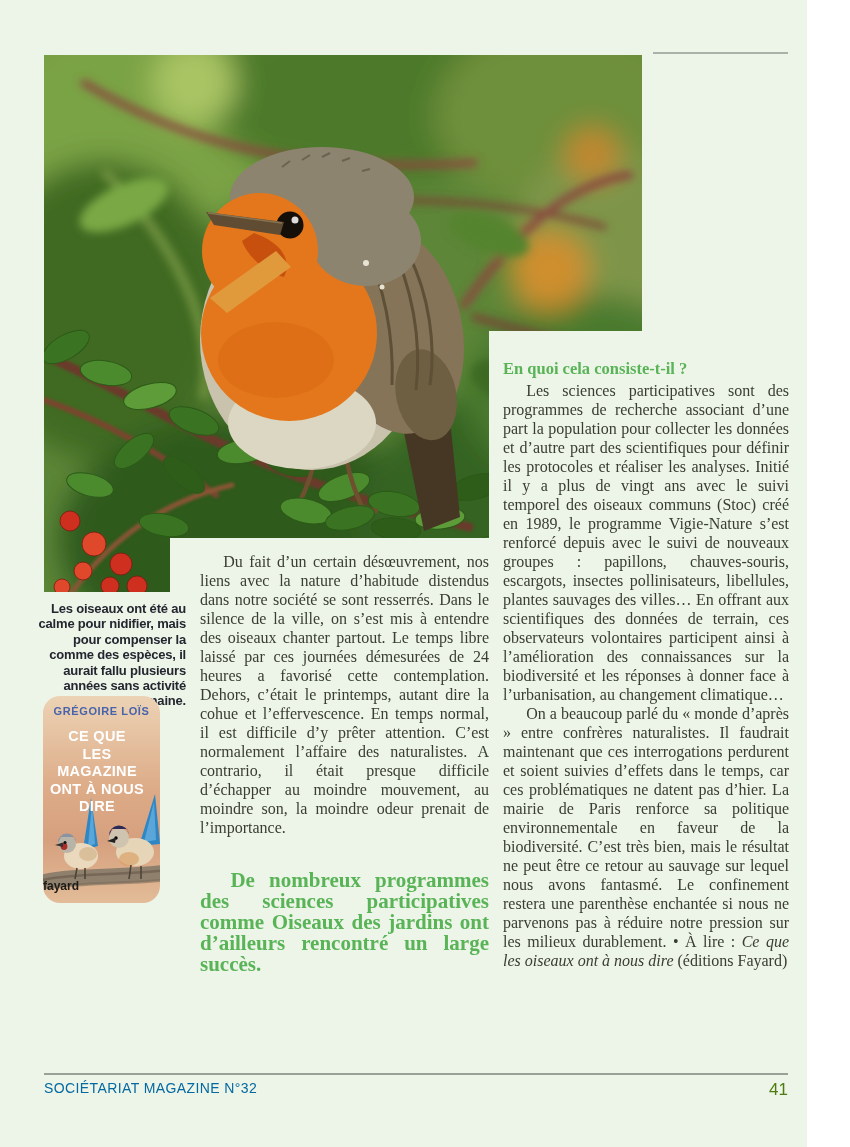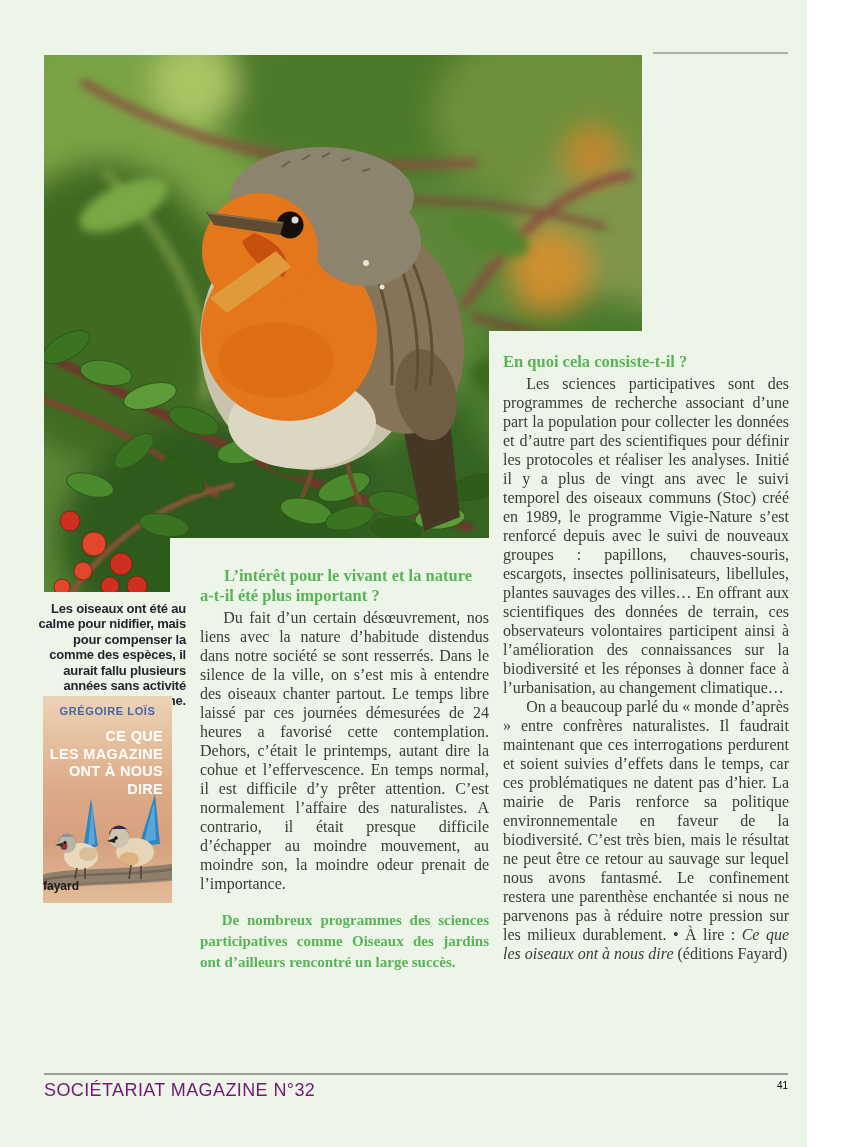--- a/index.html
+++ b/index.html
@@ -8,53 +8,53 @@
   .white-strip{position:absolute;left:807px;top:0;width:43px;height:1147px;background:#ffffff;}
   .top-rule{position:absolute;left:653px;top:52px;width:135px;height:2px;background:#a9b1a8;}
   
   .photo{position:absolute;left:44px;top:55px;width:598px;height:537px;
     clip-path:polygon(0 0,598px 0,598px 276px,445px 276px,445px 483px,126px 483px,126px 537px,0 537px);}
   
   .caption{position:absolute;left:28px;top:601px;width:158px;text-align:right;
     font-family:"Liberation Sans","DejaVu Sans",sans-serif;font-weight:700;
     font-size:13px;line-height:15.4px;color:#23262f;letter-spacing:-0.2px;}
   
-  .book{position:absolute;left:43px;top:696px;width:129px;height:207px;overflow:hidden;
-    background:linear-gradient(180deg,#ecd3b5 0%,#ddab87 45%,#d6a07e 70%,#e3bc98 100%);}
+  .book{position:absolute;left:43px;top:696px;width:117px;height:207px;overflow:hidden;
+    background:linear-gradient(180deg,#ecd3b5 0%,#ddab87 45%,#d6a07e 70%,#e3bc98 100%);border-radius:17px;}
   .book-author{position:absolute;left:0;top:9px;width:100%;text-align:center;
     font-family:"Liberation Sans","DejaVu Sans",sans-serif;font-weight:700;
     font-size:11px;letter-spacing:0.6px;color:#4764ab;}
-  .book-title{position:absolute;right:9px;top:32px;text-align:right;
+  .book-title{position:absolute;right:9px;top:32px;text-align:center;
     font-family:"Liberation Sans","DejaVu Sans",sans-serif;font-weight:700;
     font-size:14.5px;line-height:17.5px;color:#ffffff;letter-spacing:0.3px;}
   .book-birds{position:absolute;left:0;top:92px;width:137px;height:115px;}
   .book-publisher{position:absolute;left:0;top:183px;width:100%;text-align:left;
     font-family:"Liberation Sans","DejaVu Sans",sans-serif;font-weight:700;
     font-size:12px;color:#1d1b18;}
   
   .col{position:absolute;color:#3a3d32;font-size:16px;line-height:19px;text-align:justify;
     hyphens:auto;-webkit-hyphens:auto;}
   .col-mid{left:200px;top:552px;width:289px;}
   .col-right{left:503px;top:344px;width:286px;}
   .col p{margin:0;}
   .indent{text-indent:1.45em;}
   h3.q{margin:14px 0 2px 0;font-size:16.5px;line-height:20px;color:#58b456;
     font-weight:700;text-align:left;}
-  h3.q.first{margin-top:8px;}
+  h3.q.first{margin-top:15px;}
   h3.q.indent{text-indent:1.45em;}
-  p.callout{margin-top:17px;font-weight:700;color:#58b456;font-size:15px;line-height:21px;
+  p.callout{margin-top:33px;font-weight:700;color:#58b456;font-size:21px;line-height:21px;
     text-indent:1.45em;}
   .btitle{font-style:italic;}
   
   .footer-rule{position:absolute;left:44px;top:1073px;width:744px;height:1.6px;background:#99a098;}
   .footer{position:absolute;left:44px;top:1080px;width:744px;display:flex;
     justify-content:space-between;align-items:flex-start;
     font-family:"Liberation Sans","DejaVu Sans",sans-serif;}
-  .footer .mag{font-size:18px;letter-spacing:0.4px;color:#701a75;}
-  .footer .pnum{font-size:10px;color:#000000;}
+  .footer .mag{font-size:14px;letter-spacing:0.4px;color:#0369a1;}
+  .footer .pnum{font-size:17px;color:#4d7c0f;}
 </style>
 </head>
 <body>
 
 <div class="page">
   <div class="white-strip"></div>
   <div class="top-rule"></div>
 
   <div class="photo">
     <svg width="598" height="537" viewBox="0 0 598 537">
@@ -205,21 +205,20 @@
     <div class="book-title">
       <div>CE QUE</div>
       <div>LES MAGAZINE</div>
       <div>ONT À NOUS</div>
       <div>DIRE</div>
     </div>
     <div class="book-publisher">fayard</div>
   </div>
 
   <div class="col col-mid">
-    <h3 class="q indent">L’intérêt pour le vivant et la nature a-t-il été plus important ?</h3>
     <p class="indent">Du fait d’un certain désœuvrement, nos liens avec la nature d’habitude distendus dans notre société se sont resserrés. Dans le silence de la ville, on s’est mis à entendre des oiseaux chanter partout. Le temps libre laissé par ces journées démesurées de 24 heures a favorisé cette contemplation. Dehors, c’était le printemps, autant dire la cohue et l’effervescence. En temps normal, il est difficile d’y prêter attention. C’est normalement l’affaire des naturalistes. A contrario, il était presque difficile d’échapper au moindre mouvement, au moindre son, la moindre odeur prenait de l’importance.</p>
     <p class="callout">De nombreux programmes des sciences participatives comme Oiseaux des jardins ont d’ailleurs rencontré un large succès.</p>
   </div>
 
   <div class="col col-right">
     <h3 class="q first">En quoi cela consiste-t-il ?</h3>
     <p class="indent">Les sciences participatives sont des programmes de recherche associant d’une part la population pour collecter les données et d’autre part des scientifiques pour définir les protocoles et réaliser les analyses. Initié il y a plus de vingt ans avec le suivi temporel des oiseaux communs (Stoc) créé en 1989, le programme Vigie-Nature s’est renforcé depuis avec le suivi de nouveaux groupes : papillons, chauves-souris, escargots, insectes pollinisateurs, libellules, plantes sauvages des villes… En offrant aux scientifiques des données de terrain, ces observateurs volontaires participent ainsi à l’amélioration des connaissances sur la biodiversité et les réponses à donner face à l’urbanisation, au changement climatique…</p>
     <p class="indent"><span>On a beaucoup parlé du « monde d’après » entre confrères naturalistes. Il faudrait maintenant que ces interrogations perdurent et soient suivies d’effets dans le temps, car ces problématiques ne datent pas d’hier. La mairie de Paris renforce sa politique environnementale en faveur de la biodiversité. C’est très bien, mais le résultat ne peut être ce retour au sauvage sur lequel nous avons fantasmé. Le confinement restera une parenthèse enchantée si nous ne parvenons pas à réduire notre pression sur les milieux durablement. • À lire : </span><span class="btitle">Ce que les oiseaux ont à nous dire</span><span> (éditions Fayard)</span></p>
   </div>
 

